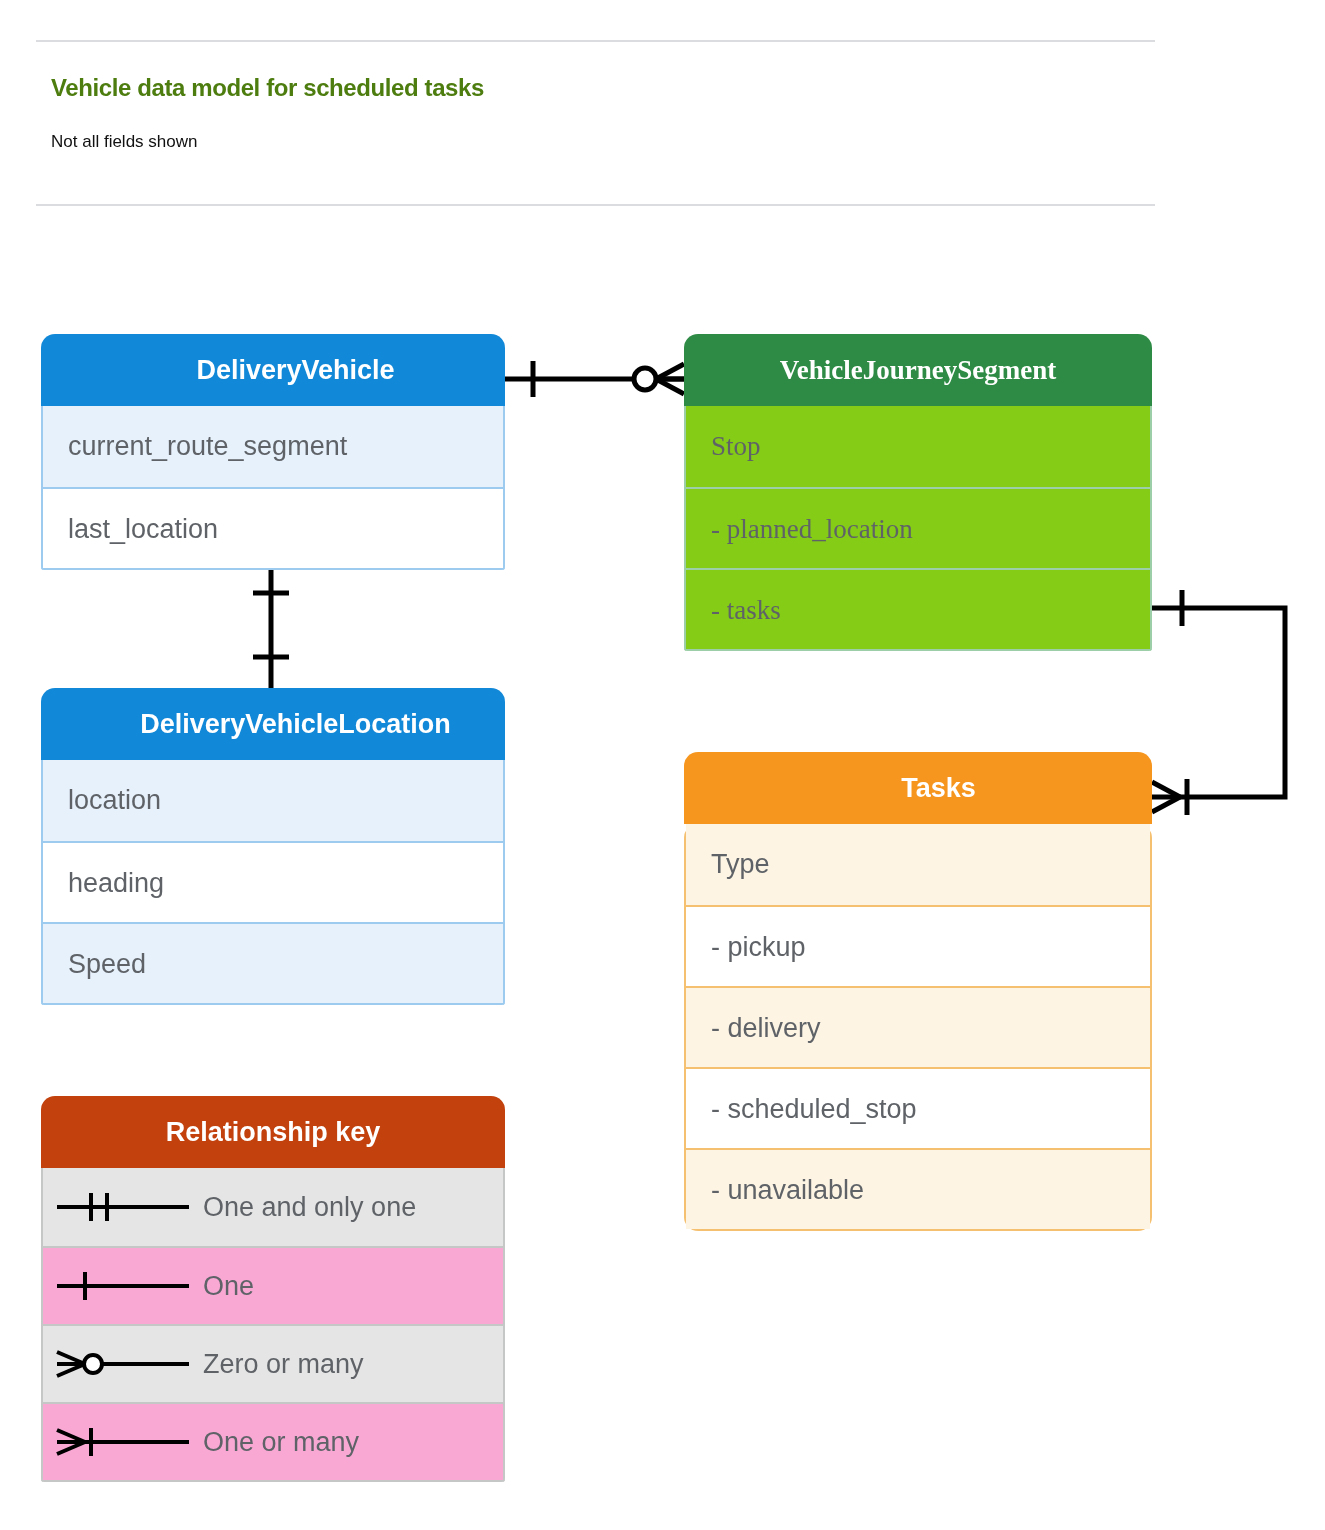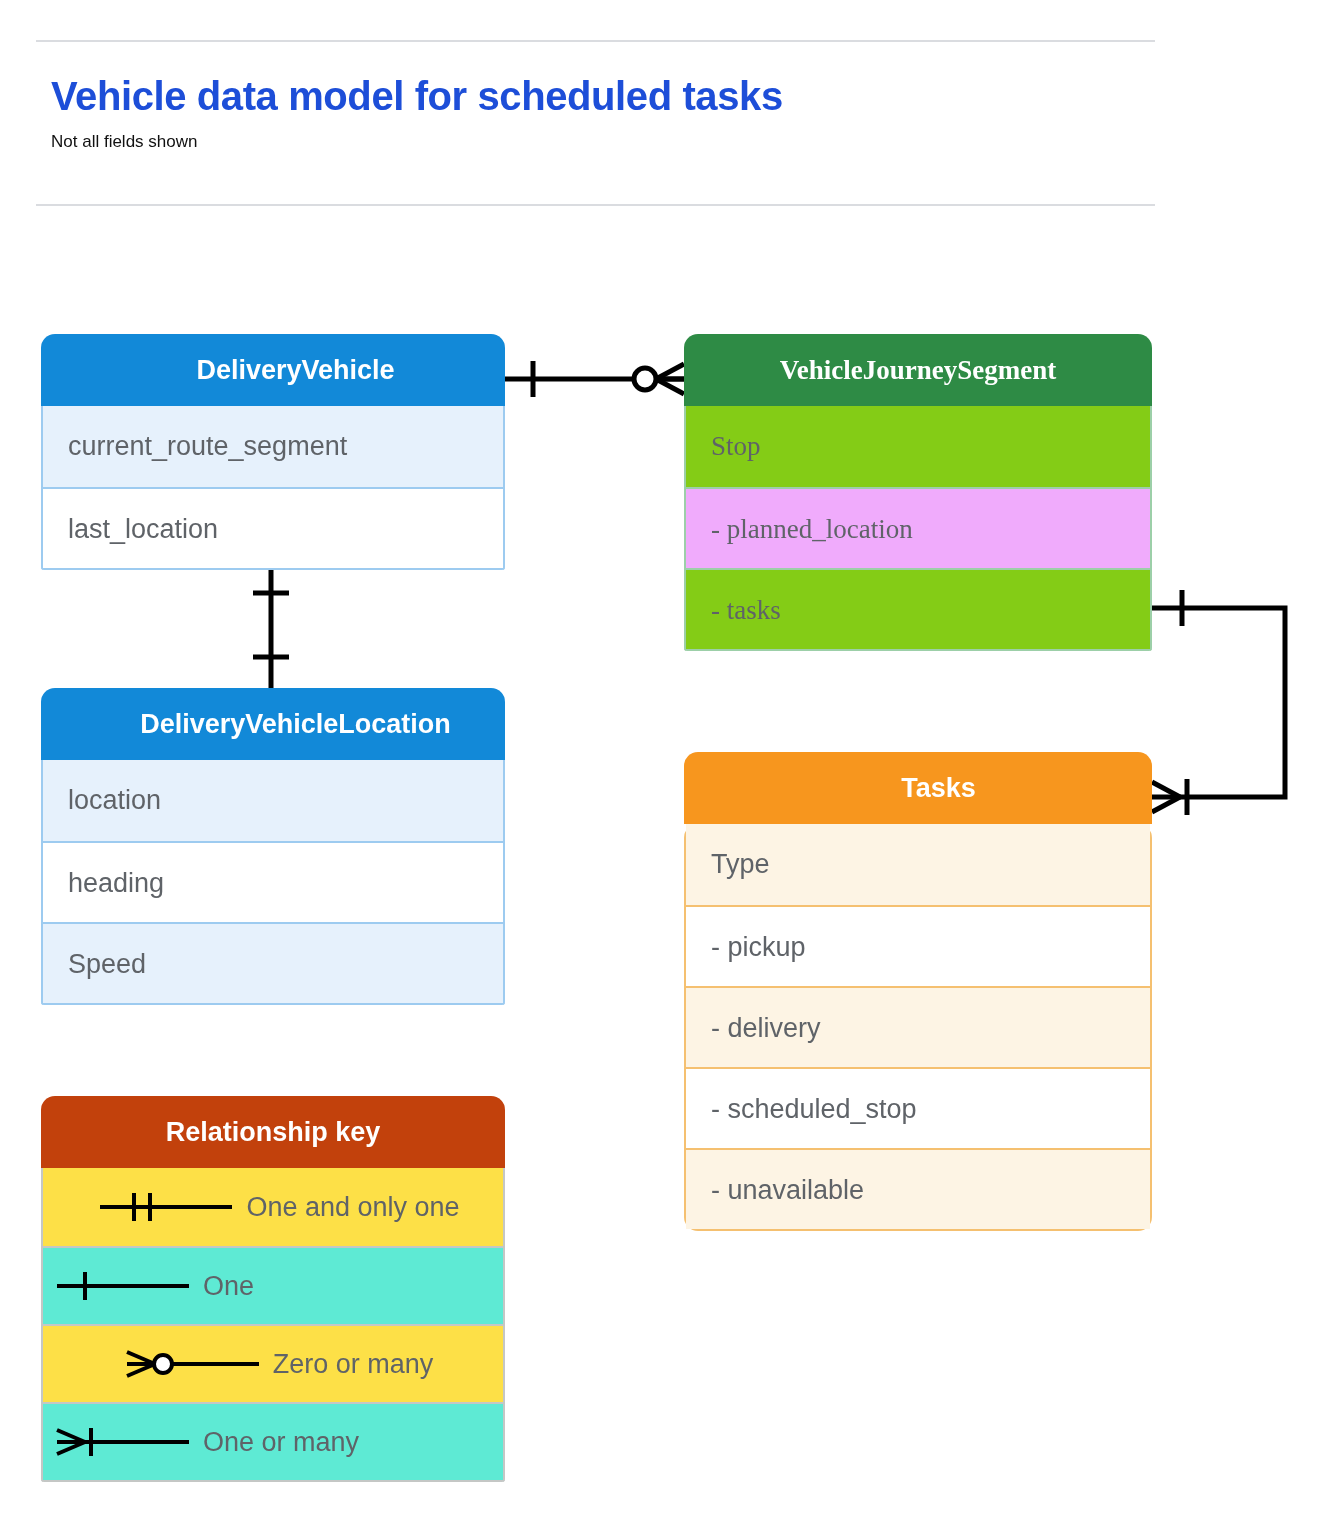--- a/index.html
+++ b/index.html
@@ -23,23 +23,23 @@
     height: 2px;
     background: #dadce0;
   }
   #rule-top { top: 40px; }
   #rule-bottom { top: 204px; }
 
   #page-title {
     position: absolute;
     left: 51px;
     top: 74px;
-    font-size: 40px;
+    font-size: 24px;
     font-weight: 700;
-    color: #1d4ed8;
+    color: #4d7c0f;
     letter-spacing: -0.4px;
     white-space: nowrap;
   }
   #page-subtitle {
     position: absolute;
     left: 51px;
     top: 132px;
     font-size: 17px;
     font-weight: 400;
     color: #111111;
@@ -85,35 +85,35 @@
   .theme-blue .entity-rows   { border-color: #9dcbf0; }
   .theme-blue .entity-row    { border-top-color: #9dcbf0; }
   .theme-blue .row-alt       { background: #e6f1fc; }
   .theme-blue .row-plain     { background: #ffffff; }
 
   
   .theme-green .entity-header { background: #2e8b45; }
   .theme-green .entity-rows   { border-color: #9ccfa8; }
   .theme-green .entity-row    { border-top-color: #9ccfa8; }
   .theme-green .row-alt       { background: #84cc16; }
-  .theme-green .row-plain     { background: #f0abfc; }
+  .theme-green .row-plain     { background: #84cc16; }
 
   
   .theme-orange .entity-header { background: #f7961e; padding-left: 41px; }
   .theme-orange .entity-rows   { border-color: #f5c070; border-radius: 14px; }
   .theme-orange .entity-row    { border-top-color: #f5c070; }
   .theme-orange .row-alt       { background: #fdf4e4; }
   .theme-orange .row-plain     { background: #ffffff; }
 
   
   .theme-gray .entity-header { background: #c2410c; }
   .theme-gray .entity-rows   { border-color: #c4c7c5; }
   .theme-gray .entity-row    { border-top-color: #c4c7c5; }
-  .theme-gray .row-alt       { background: #fde047; justify-content: center; }
-  .theme-gray .row-plain     { background: #5eead4; }
+  .theme-gray .row-alt       { background: #e5e5e5; }
+  .theme-gray .row-plain     { background: #f9a8d4; }
 
   
   #entity-delivery-vehicle {
     left: 41px; top: 334px; width: 464px;
   }
   #entity-delivery-vehicle-location {
     left: 41px; top: 688px; width: 464px;
   }
   #entity-vehicle-journey-segment {
     left: 684px; top: 334px; width: 468px; font-family: Liberation Serif, serif;

